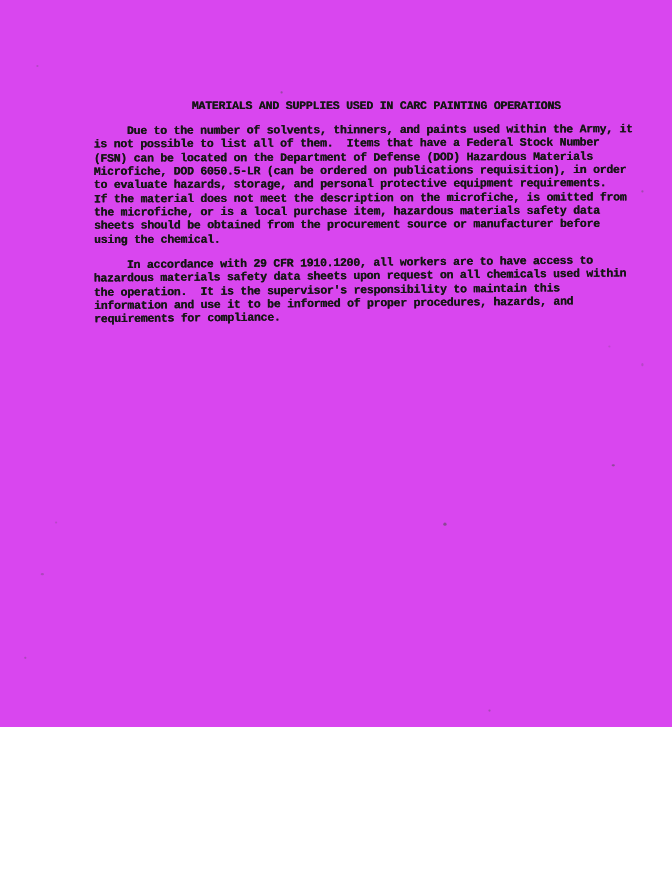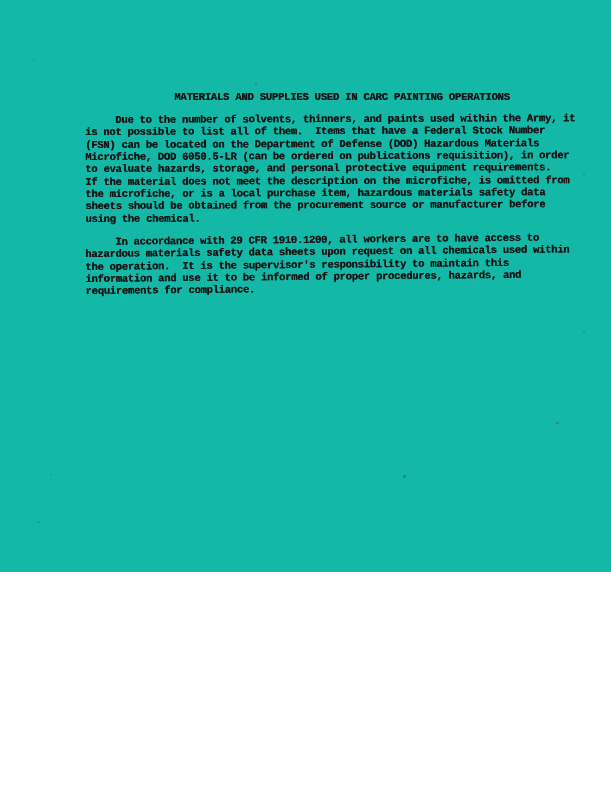--- a/index.html
+++ b/index.html
@@ -3,22 +3,22 @@
 <meta charset="utf-8">
 <style>
   html, body {
     margin: 0;
     padding: 0;
     background: #ffffff;
   }
   .page {
     position: relative;
     width: 611px;
-    height: 572px;
-    background: #14b8a6;
+    height: 661px;
+    background: #d946ef;
     overflow: hidden;
     font-family: "Liberation Mono", "DejaVu Sans Mono", monospace;
     color: #161616;
   }
   .content {
     position: absolute;
     left: 85px;
     top: 91px;
     width: 514px;
   }

